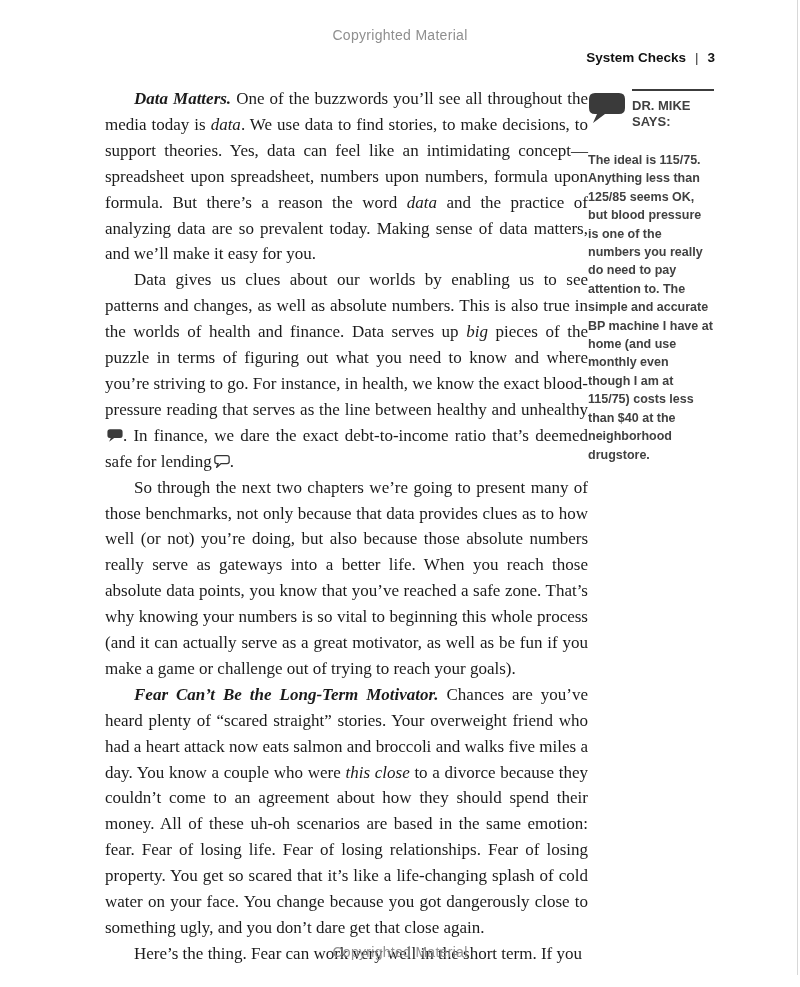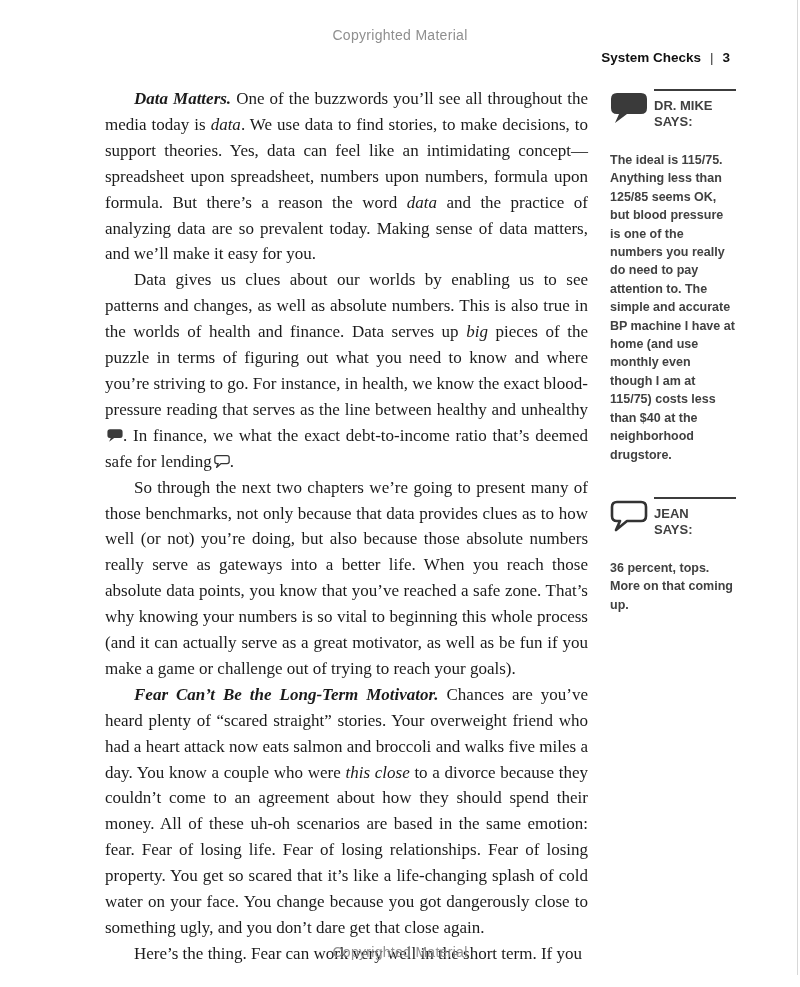--- a/index.html
+++ b/index.html
@@ -19,29 +19,29 @@
   .copyright {
     position:absolute; left:0; width:100%;
     text-align:center;
     font-family:"Liberation Sans", sans-serif;
     font-size:14px; color:#8f8f8f; letter-spacing:.3px;
   }
   .copyright.top { top:27px; }
   .copyright.bottom { top:944px; }
 
   .running-head {
-    position:absolute; top:50px; right:70px;
+    position:absolute; top:50px; right:85px;
     font-family:"Liberation Sans", sans-serif;
     font-weight:bold; font-size:13.5px; color:#111;
   }
   .running-head .sep { font-weight:normal; color:#333; margin:0 9px; }
 
   .content {
     position:absolute; top:86px; left:105px;
-    display:flex; gap:22px;
+    display:flex; 
   }
   .main-col { width:483px; }
   .main-col p {
     font-size:17px; line-height:25.9px;
     text-align:justify; text-indent:29px;
     hyphens:auto; -webkit-hyphens:auto;
   }
   .main-col .it { font-style:italic; }
   .main-col .lead { font-style:italic; font-weight:bold; }
   .inline-bubble { display:inline-block; width:16px; height:15px; vertical-align:-2px; margin-left:2px; }
@@ -80,21 +80,21 @@
 
   <div class="running-head">
     <span>System Checks</span><span class="sep">|</span><span>3</span>
   </div>
 
   <div class="content">
     <div class="main-col">
         <p><span class="lead">Data Matters.</span><span> One of the buzzwords you’ll see all throughout the media today is </span><span class="it">data</span><span>. We use data to find stories, to make decisions, to support theories. Yes, data can feel like an intimidating concept—spreadsheet upon spreadsheet, numbers upon numbers, formula upon formula. But there’s a reason the word </span><span class="it">data</span><span> and the practice of analyzing data are so prevalent today. Making sense of data matters, and we’ll make it easy for you.</span></p>
         <p><span>Data gives us clues about our worlds by enabling us to see patterns and changes, as well as absolute numbers. This is also true in the worlds of health and finance. Data serves up </span><span class="it">big</span><span> pieces of the puzzle in terms of figuring out what you need to know and where you’re striving to go. For instance, in health, we know the exact blood-pressure reading that serves as the line between healthy and unhealthy</span><span class="inline-bubble"><svg viewBox="0 0 38 32" xmlns="http://www.w3.org/2000/svg">
               <path d="M7 1 H31 Q37 1 37 7 V16 Q37 22 31 22 H17 L5 31 L9 22 H7 Q1 22 1 16 V7 Q1 1 7 1 Z" fill="#3a3a3a"></path>
-            </svg></span><span>. In finance, we what the exact debt-to-income ratio that’s deemed safe for lending</span><span class="inline-bubble"><svg viewBox="0 0 38 32" xmlns="http://www.w3.org/2000/svg">
+            </svg></span><span>. In finance, we dare the exact debt-to-income ratio that’s deemed safe for lending</span><span class="inline-bubble"><svg viewBox="0 0 38 32" xmlns="http://www.w3.org/2000/svg">
               <path d="M7 2 H31 Q36 2 36 7 V16 Q36 21 31 21 H17 L6 30 L10 21 H7 Q2 21 2 16 V7 Q2 2 7 2 Z" fill="#ffffff" stroke="#333333" stroke-width="3" stroke-linejoin="round"></path>
             </svg></span><span>.</span></p>
         <p><span>So through the next two chapters we’re going to present many of those benchmarks, not only because that data provides clues as to how well (or not) you’re doing, but also because those absolute numbers really serve as gateways into a better life. When you reach those absolute data points, you know that you’ve reached a safe zone. That’s why knowing your numbers is so vital to beginning this whole process (and it can actually serve as a great motivator, as well as be fun if you make a game or challenge out of trying to reach your goals).</span></p>
         <p><span class="lead">Fear Can’t Be the Long-Term Motivator.</span><span> Chances are you’ve heard plenty of “scared straight” stories. Your overweight friend who had a heart attack now eats salmon and broccoli and walks five miles a day. You know a couple who were </span><span class="it">this close</span><span> to a divorce because they couldn’t come to an agreement about how they should spend their money. All of these uh-oh scenarios are based in the same emotion: fear. Fear of losing life. Fear of losing relationships. Fear of losing property. You get so scared that it’s like a life-changing splash of cold water on your face. You change because you got dangerously close to something ugly, and you don’t dare get that close again.</span></p>
         <p><span>Here’s the thing. Fear can work very well in the short term. If you</span></p>
       </div>
 
     <div class="side-col">
       <div class="callout dr-mike">
         <div class="rule"></div>
@@ -102,29 +102,17 @@
           <span class="bubble-icon">
             <svg viewBox="0 0 38 32" xmlns="http://www.w3.org/2000/svg">
               <path d="M7 1 H31 Q37 1 37 7 V16 Q37 22 31 22 H17 L5 31 L9 22 H7 Q1 22 1 16 V7 Q1 1 7 1 Z" fill="#3a3a3a"></path>
             </svg>
           </span>
           <span class="callout-label">DR. MIKE SAYS:</span>
         </div>
         <div class="callout-body">The ideal is 115/75. Anything less than 125/85 seems OK, but blood pressure is one of the numbers you really do need to pay attention to. The simple and accurate BP machine I have at home (and use monthly even though I am at 115/75) costs less than $40 at the neighborhood drugstore.</div>
       </div>
 
-      <div class="callout jean">
-        <div class="rule"></div>
-        <div class="callout-head">
-          <span class="bubble-icon">
-            <svg viewBox="0 0 38 32" xmlns="http://www.w3.org/2000/svg">
-              <path d="M7 2 H31 Q36 2 36 7 V16 Q36 21 31 21 H17 L6 30 L10 21 H7 Q2 21 2 16 V7 Q2 2 7 2 Z" fill="#ffffff" stroke="#333333" stroke-width="2.6" stroke-linejoin="round"></path>
-            </svg>
-          </span>
-          <span class="callout-label">JEAN SAYS:</span>
-        </div>
-        <div class="callout-body">36 percent, tops. More on that coming up.</div>
-      </div>
     </div>
   </div>
 
   <div class="copyright bottom">Copyrighted Material</div>
 </div>
 
 </body></html>

